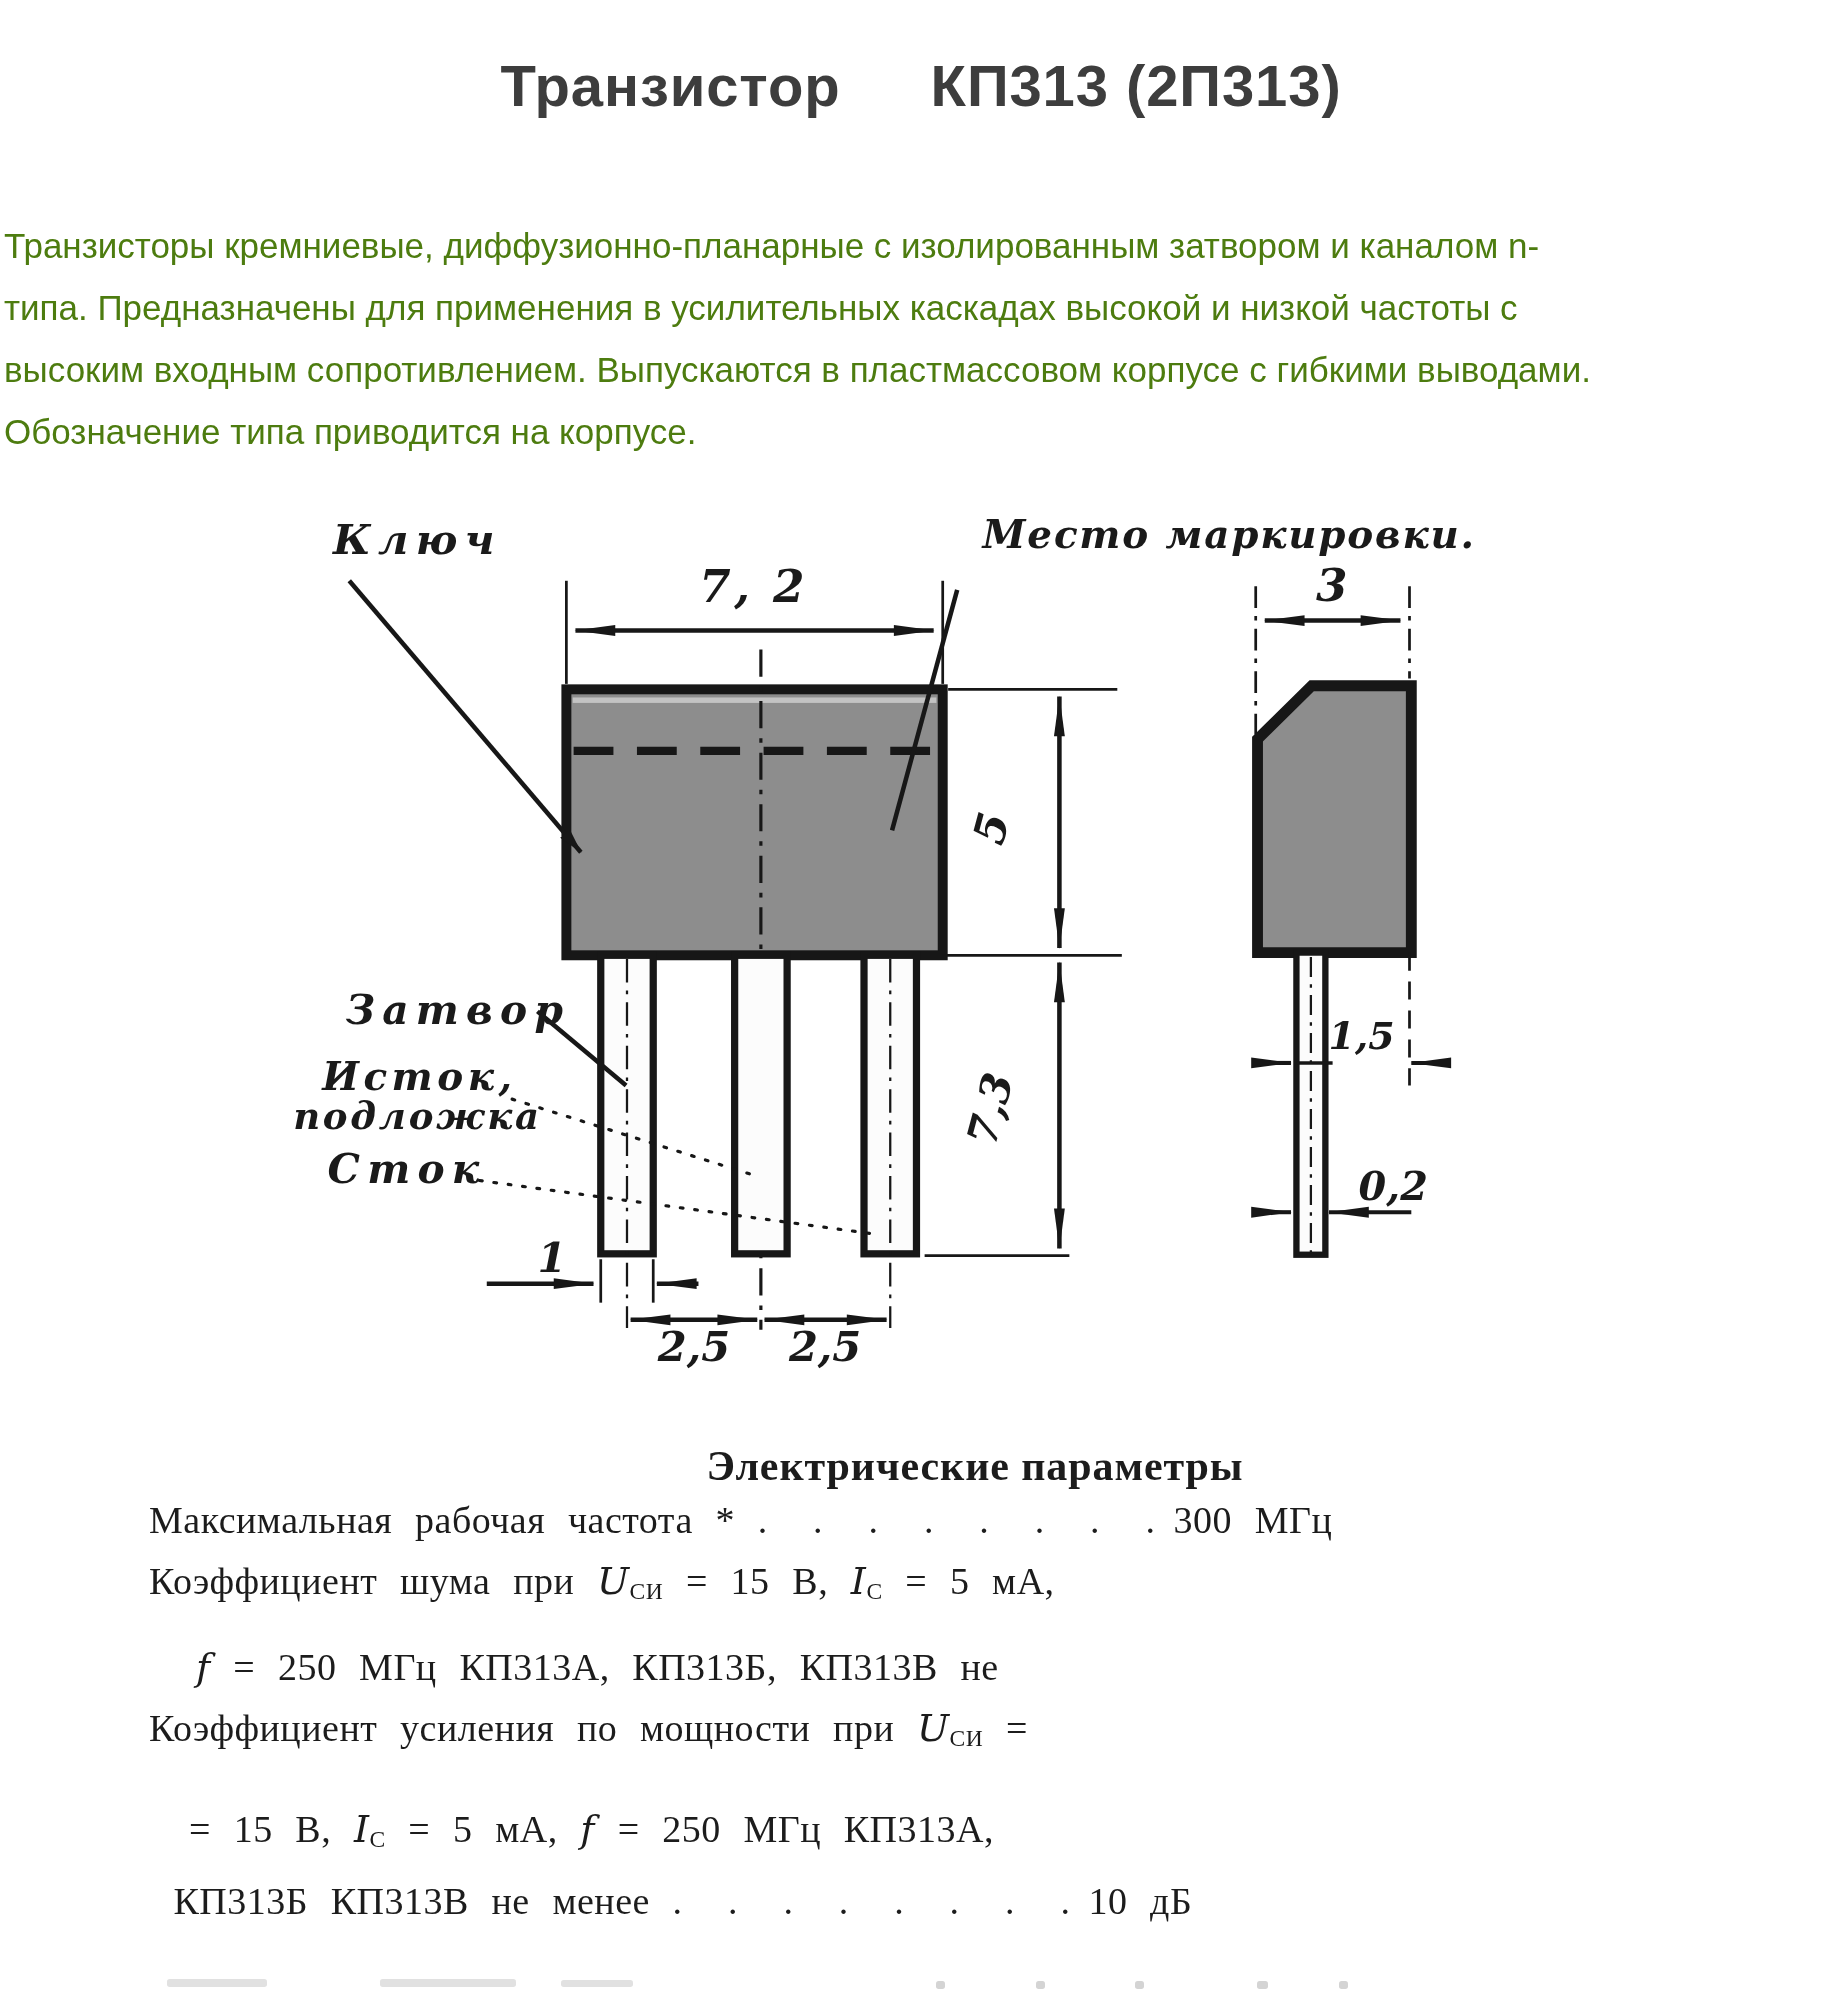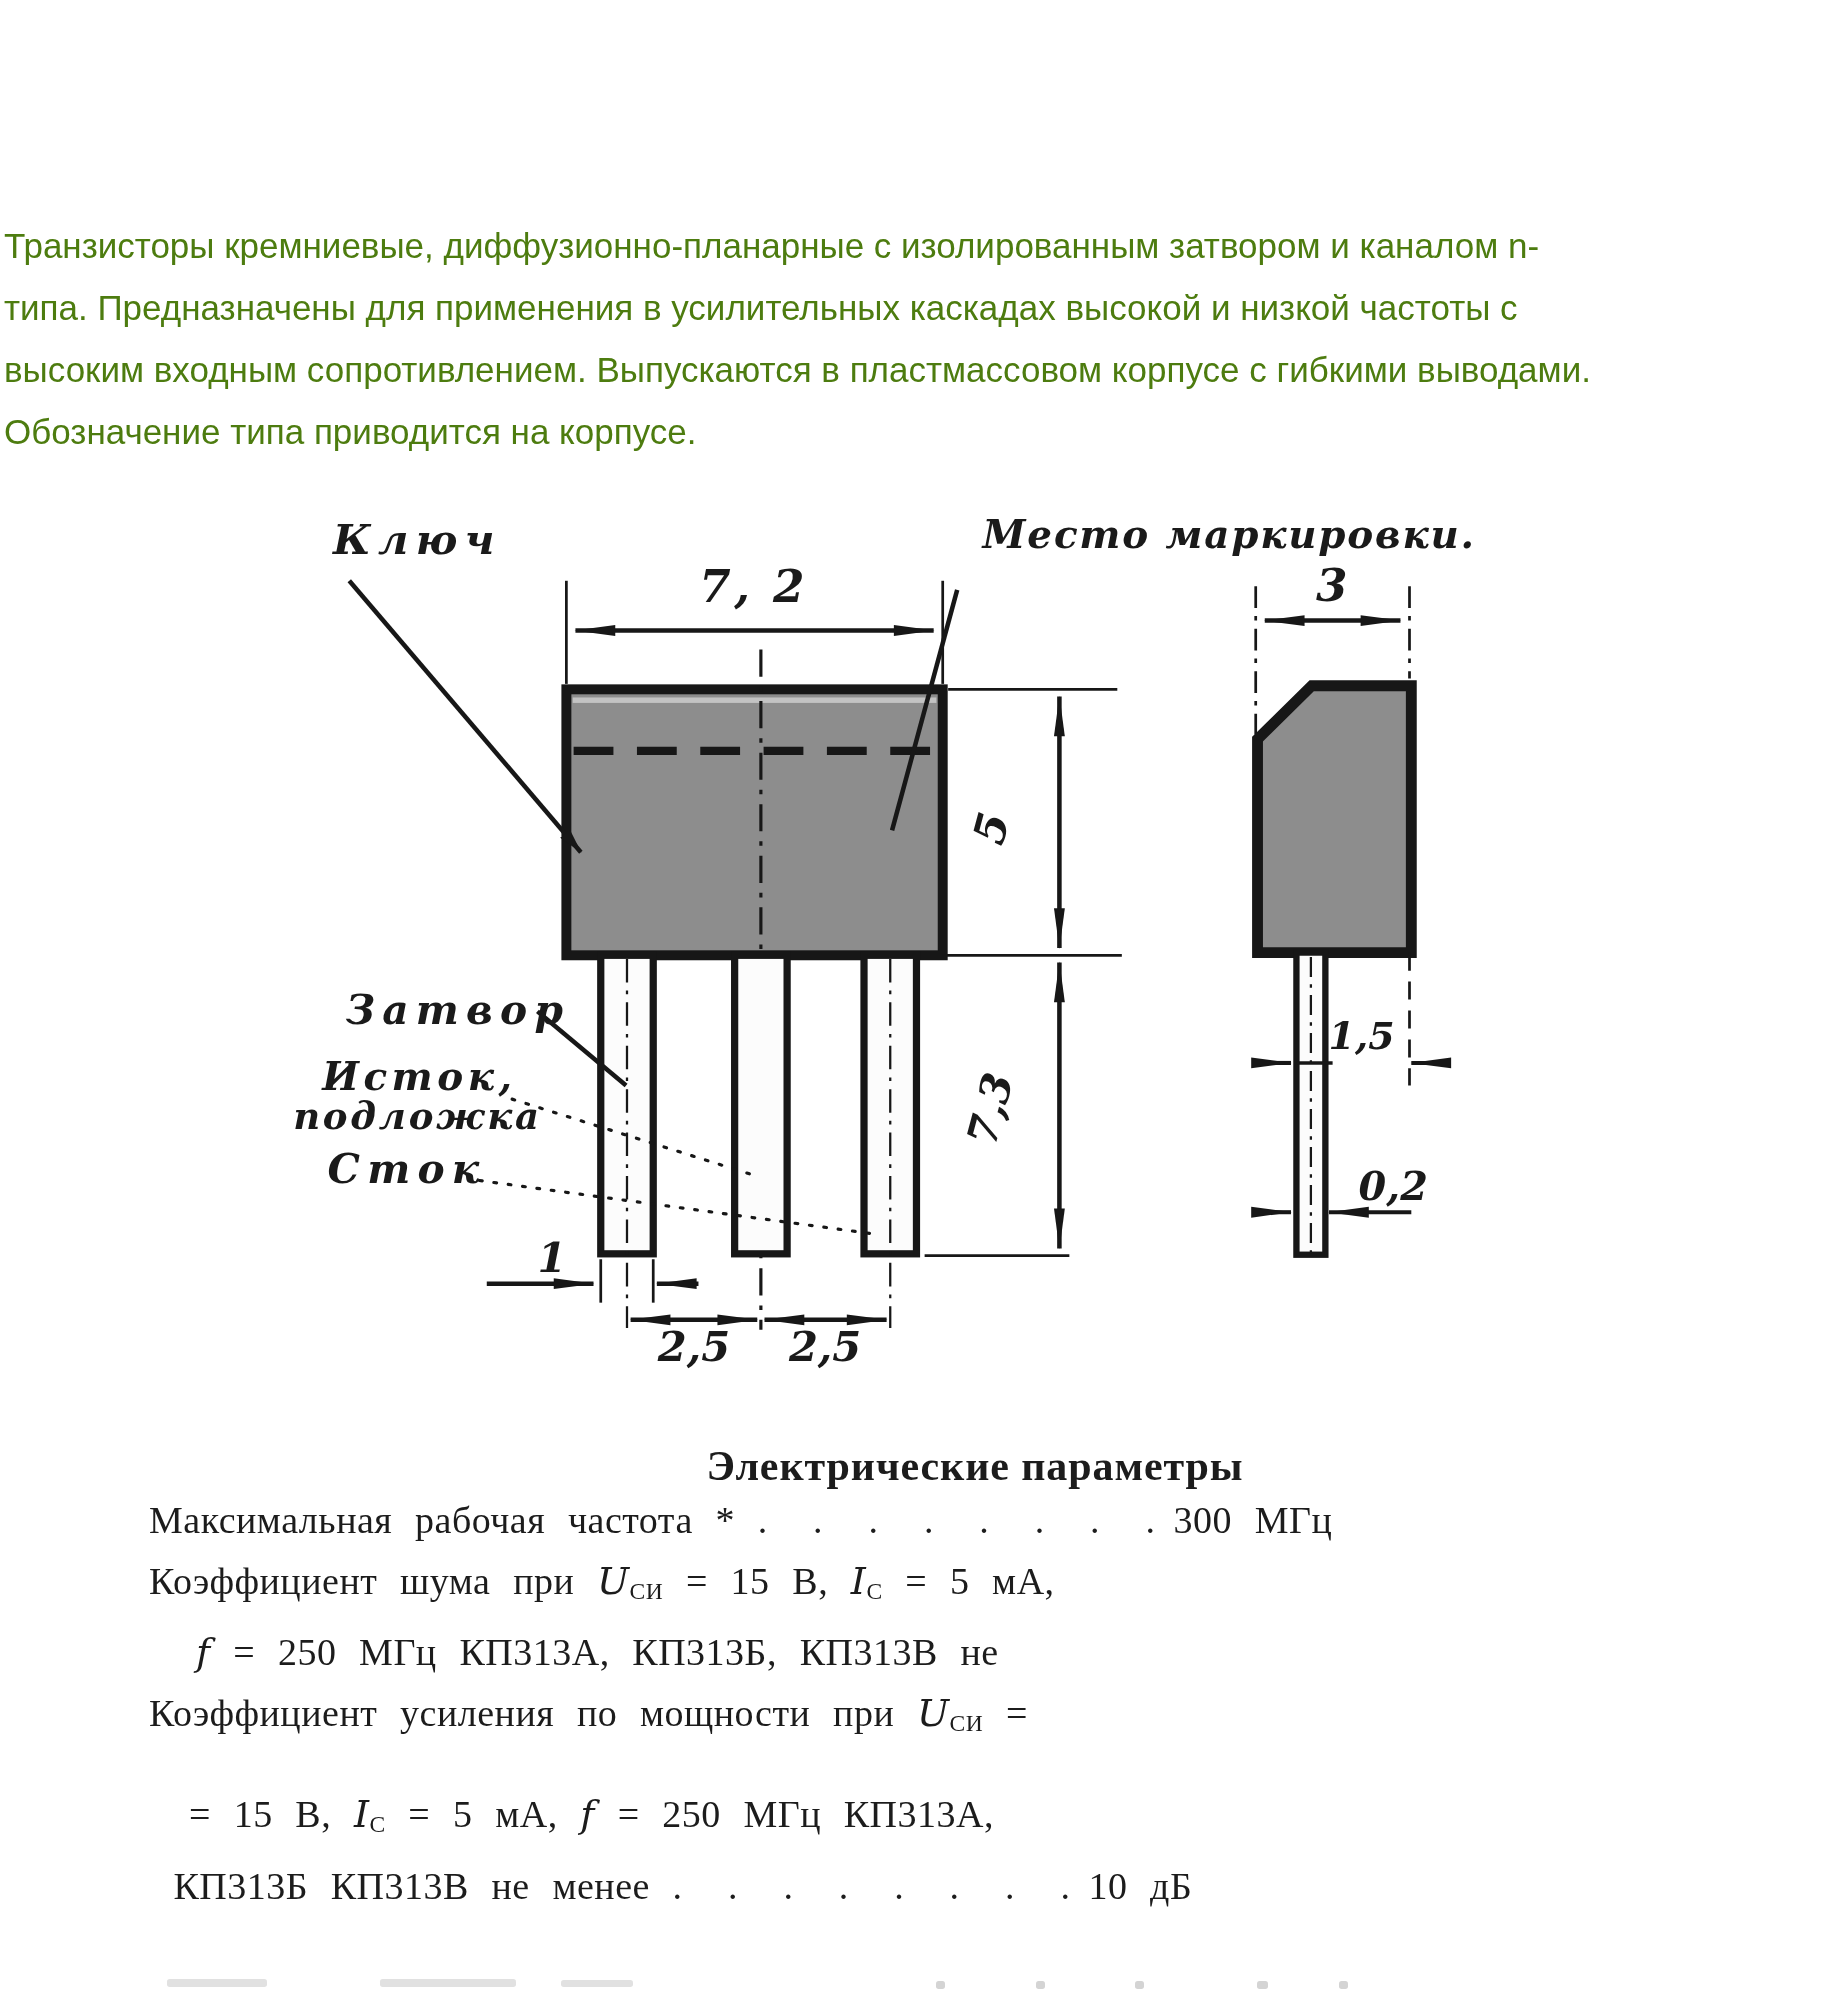--- a/index.html
+++ b/index.html
@@ -20,34 +20,37 @@
   .params{position:absolute;left:149px;top:1442px;width:1552px;color:#1c1c1c;
           font-family:"Liberation Serif",serif;font-size:38px;letter-spacing:0.5px;}
   .pheading{text-align:center;font-weight:bold;font-size:42px;letter-spacing:0.9px;
             transform:translateX(50px);}
   .pline{line-height:61px;}
   .pline span{white-space:pre-wrap;word-spacing:12.7px;}
   .flexline{display:flex;align-items:baseline;}
   .pvalue{white-space:pre;word-spacing:normal;padding-left:18px;}
   .v{font-style:italic;font-family:"DejaVu Serif",serif;}
   .s{font-size:0.62em;vertical-align:-0.22em;}
-  .ind1{padding-left:47px;}
+  .ind1{padding-left:47px;margin-top:15px;}
   .ind2{padding-left:52px;}
   .ind3{padding-left:40px;}
   .ind4{padding-left:24.4px;}
   .gap-top{margin-top:30px;}
   
   .ghost{position:absolute;top:1974px;left:0;width:1842px;height:18px;}
   .ghost i{position:absolute;display:block;background:#c9c9c9;opacity:.55;border-radius:2.7px;}
 </style>
 </head>
 <body>
 
 <div class="page">
 
+  <div class="title">
+    <span class="t1">Транзистор</span><span>КП313 (2П313)</span>
+  </div>
 
   <div class="intro">
     <div>Транзисторы кремниевые, диффузионно-планарные с изолированным затвором и каналом n-</div>
     <div>типа. Предназначены для применения в усилительных каскадах высокой и низкой частоты с</div>
     <div>высоким входным сопротивлением. Выпускаются в пластмассовом корпусе с гибкими выводами.</div>
     <div>Обозначение типа приводится на корпусе.</div>
   </div>
 
   <svg class="draw" viewBox="0 0 2036 2202">
     <defs>

